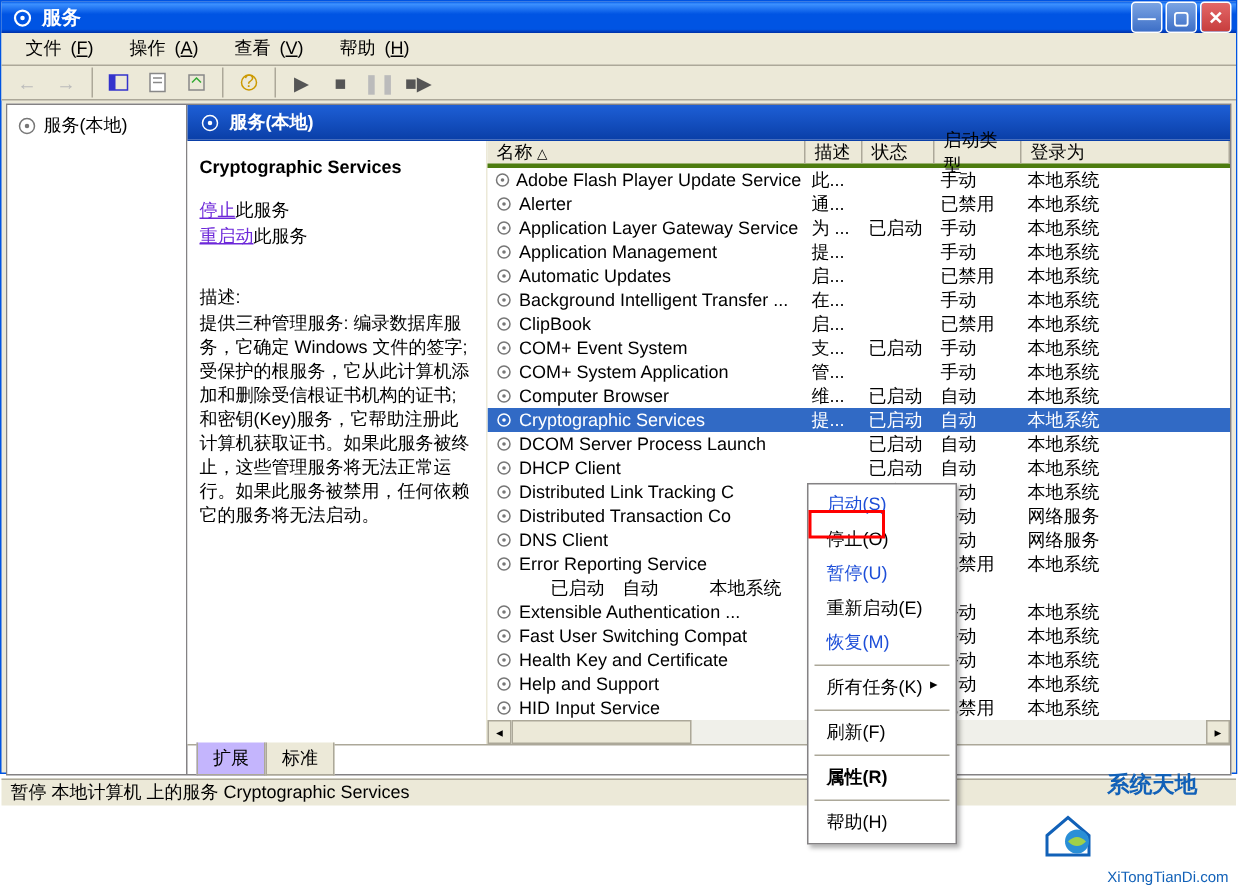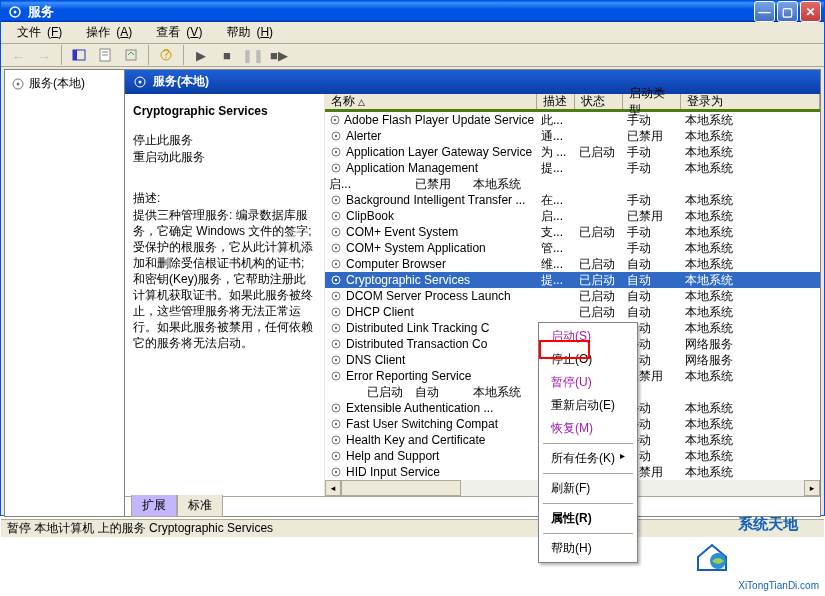--- a/index.html
+++ b/index.html
@@ -26,21 +26,21 @@
 .body { flex:1; display:flex; background:#fff; border:1px solid #848284; margin:2px 3px 2px 3px; }
 .treepane { width:120px; border-right:1px solid #848284; background:#fff; padding:4px; }
 .treeitem { display:flex; align-items:center; gap:4px; padding:1px 2px; }
 
 .mainpane { flex:1; display:flex; flex-direction:column; }
 .mainhdr { height:24px; background:linear-gradient(#1e5fd6,#0a3fa8); color:#fff; display:flex; align-items:center; padding:0 8px; font-weight:bold; font-size:13px; gap:6px; border-bottom:1px solid #0a3fa8; }
 .mainbody { flex:1; display:flex; background:#fff; }
 
 .detail { width:200px; border-right:1px solid #ece9d8; padding:10px 8px; font-family:"SimSun"; }
 .detail .svc-name { font-weight:bold; margin-bottom:14px; }
-.detail a { color:#000000; cursor:pointer; }
+.detail a { color:#6d28d9; text-decoration:underline; cursor:pointer; }
 .detail .desc-lbl { margin-top:24px; }
 .detail .desc { line-height:16px; }
 
 .listwrap { flex:1; display:flex; flex-direction:column; position:relative; }
 .listhdr { display:flex; background:#ece9d8; height:18px; border-bottom:3px solid #4d7c0f; }
 .listhdr .col { border-right:1px solid #aca899; padding:2px 6px; display:flex; align-items:center; }
 .col-name{ width:212px; } .col-desc{ width:38px; } .col-state{ width:48px; } .col-start{ width:58px; } .col-logon{ flex:1; }
 
 .list { flex:1; overflow:hidden; position:relative; }
 .row { display:flex; height:16px; align-items:center; font-family:"SimSun"; }
@@ -57,21 +57,21 @@
 .hscroll .strack .thumb { position:absolute; left:0; top:0; height:16px; width:120px; background:#ece9d8; border:1px solid #aca899; }
 
 .tabs { height:20px; display:flex; align-items:flex-end; border-top:1px solid #aca899; padding-left:6px; gap:0; }
 .tab { padding:2px 10px; border:1px solid #aca899; border-top:none; background:#ece9d8; font-size:12px; position:relative; top:1px; }
 .tab.active { background:#c4b5fd; }
 
 .statusbar { height:20px; background:#ece9d8; border-top:1px solid #aca899; display:flex; align-items:flex-end; padding:0 6px; font-family:"SimSun"; }
 
 .ctxmenu { position:absolute; left:538px; top:322px; width:100px; background:#fff; border:1px solid #848284; box-shadow:2px 2px 3px rgba(0,0,0,.3); padding:2px; }
 .ctxitem { padding:3px 10px; font-size:12px; }
-.ctxitem.disabled { color:#a21caf; }
+.ctxitem.disabled { color:#1d4ed8; }
 .ctxitem.sub::after { content:"▸"; float:right; font-size:10px; }
 .ctxsep { height:1px; background:#aca899; margin:3px 2px; }
 .highlight-box { position:absolute; left:539px; top:340px; width:51px; height:19px; border:2px solid #ff0000; pointer-events:none; }
 
 .watermark { position:absolute; right:6px; bottom:3px; display:flex; align-items:center; gap:6px; }
 .wm-icon { width:40px; height:36px; display:flex; align-items:center; justify-content:center; }
 .wm-text { display:flex; flex-direction:column; line-height:14px;gap:48px; }
 .wm-text .zh { font-size:15px; font-weight:bold; color:#1161b8; font-family:"Microsoft YaHei","SimHei"; }
 .wm-text .en { font-size:10px; color:#1161b8; }
 
@@ -241,20 +241,29 @@
                     </svg>
                   </span>
                   <span>Application Management</span>
                 </div>
                 <div class="rc rc-desc">提...</div>
                 <div class="rc rc-state"></div>
                 <div class="rc rc-start">手动</div>
                 <div class="rc rc-logon">本地系统</div>
               </div>
               <div class="row">
+                <div class="rc rc-name">
+                  <span class="gear-ic">
+                    <svg width="12" height="12">
+                      <circle cx="6" cy="6" r="4" fill="none" stroke="currentColor"></circle>
+                      <circle cx="6" cy="6" r="1.2" fill="currentColor"></circle>
+                    </svg>
+                  </span>
+                  <span>Automatic Updates</span>
+                </div>
                 <div class="rc rc-desc">启...</div>
                 <div class="rc rc-state"></div>
                 <div class="rc rc-start">已禁用</div>
                 <div class="rc rc-logon">本地系统</div>
               </div>
               <div class="row">
                 <div class="rc rc-name">
                   <span class="gear-ic">
                     <svg width="12" height="12">
                       <circle cx="6" cy="6" r="4" fill="none" stroke="currentColor"></circle>

